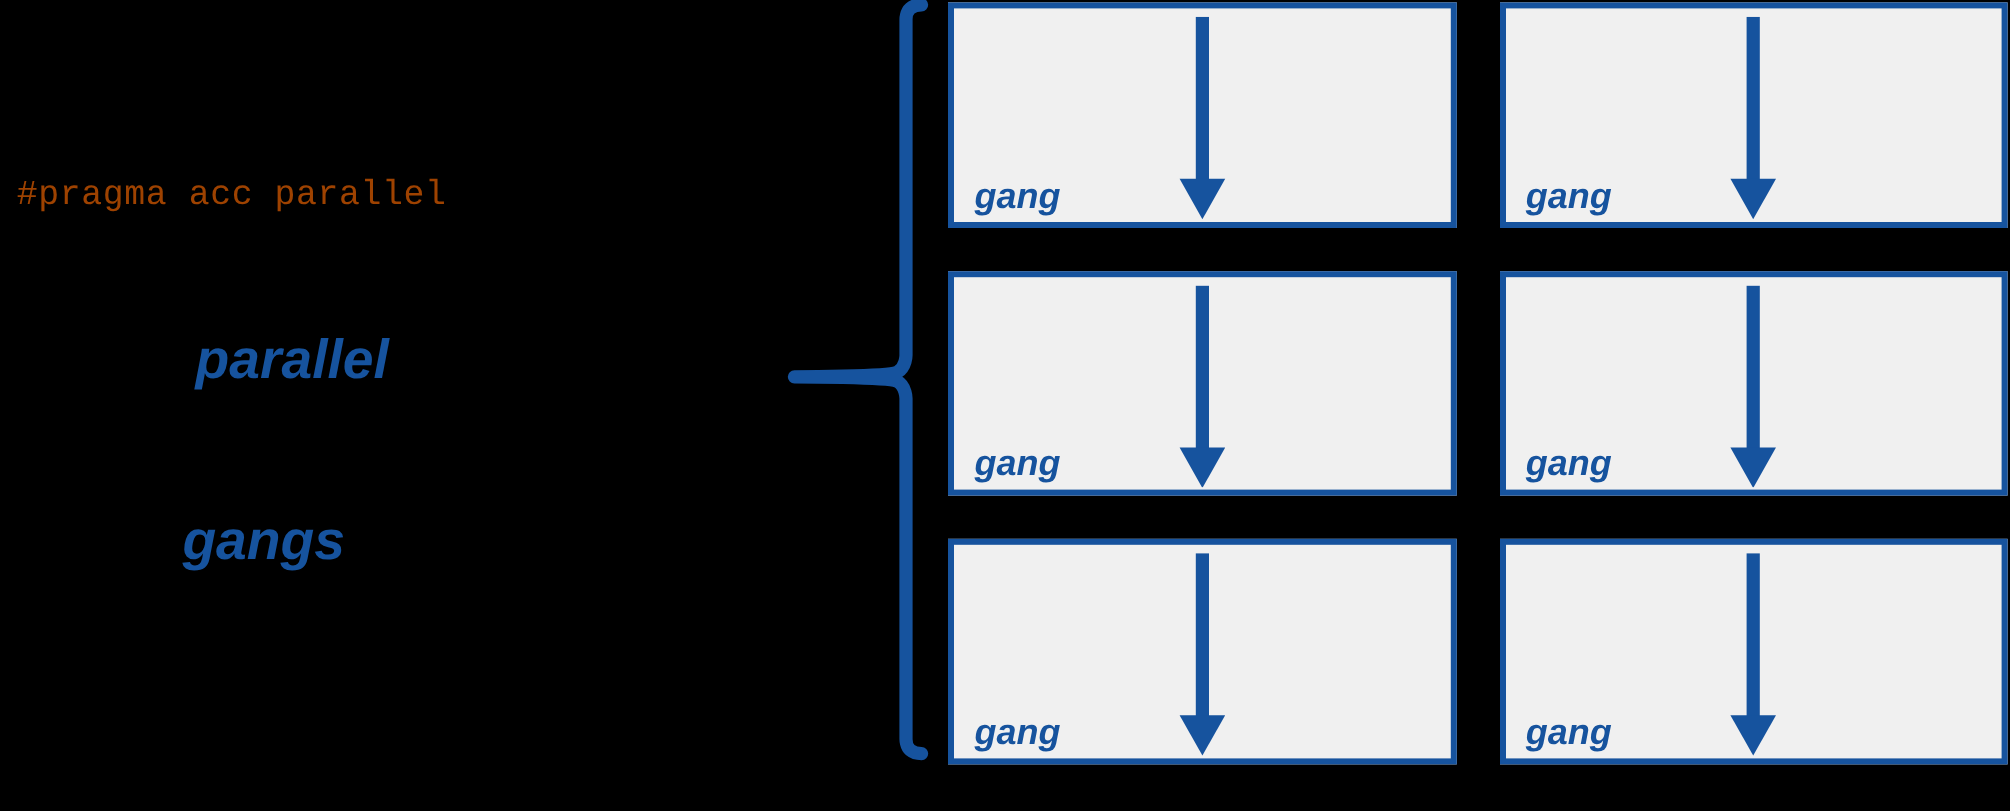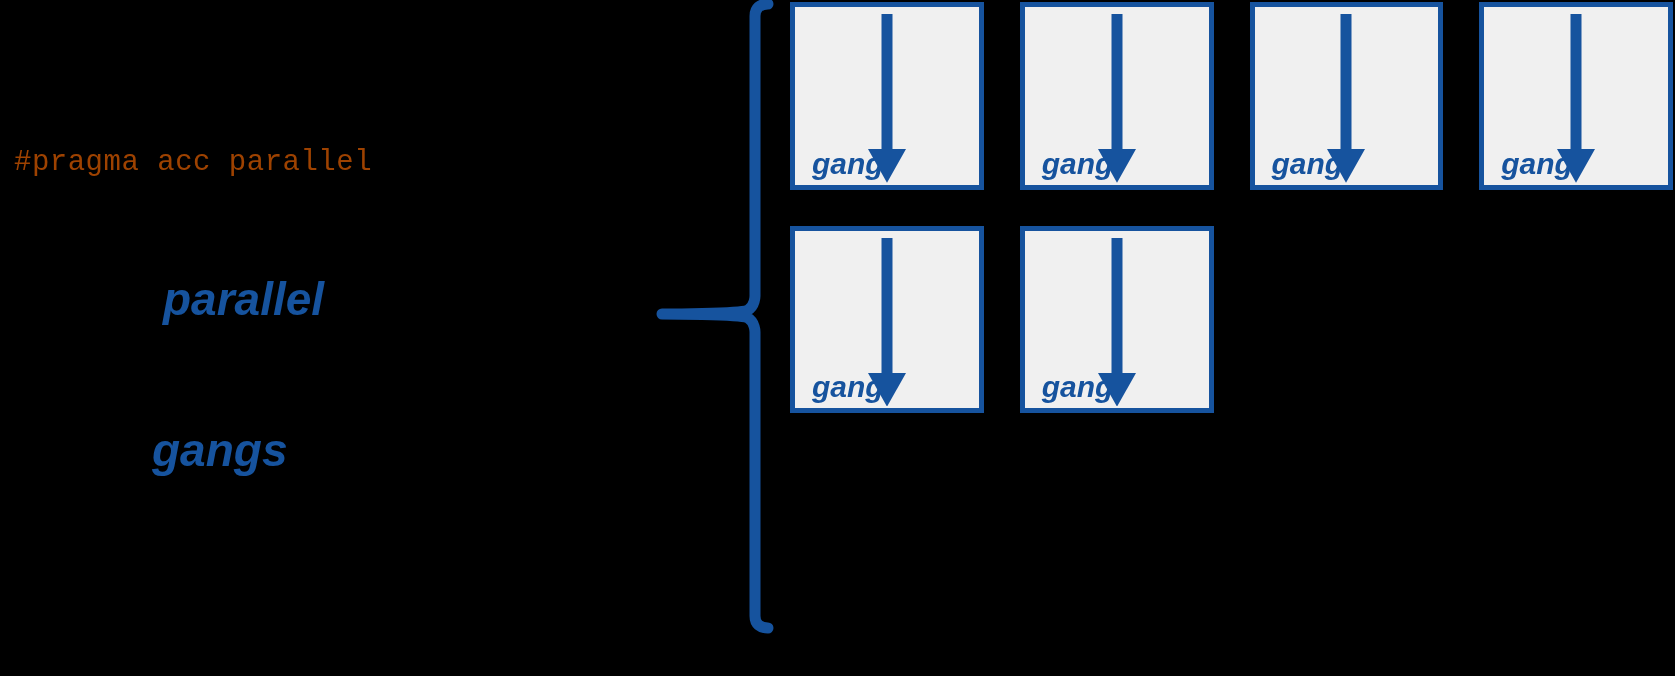--- a/index.html
+++ b/index.html
@@ -52,21 +52,21 @@
   .brace-wrap svg { display: block; width: 130px; height: 646px; overflow: visible; }
 
   
   .grid {
     position: absolute;
     left: 790px;
     top: 2px;
     width: 883px;
     height: 635px;
     display: grid;
-    grid-template-columns: 1fr 1fr 1fr 1fr;
+    grid-template-columns: 1fr 1fr;
     grid-template-rows: 1fr 1fr 1fr;
     column-gap: 14px;
     row-gap: 8px;
     gap: 36px;
   }
   .gang-cell {
     position: relative;
     background: #F0F0F0;
     border: 5px solid #16539E;
     box-sizing: border-box;

